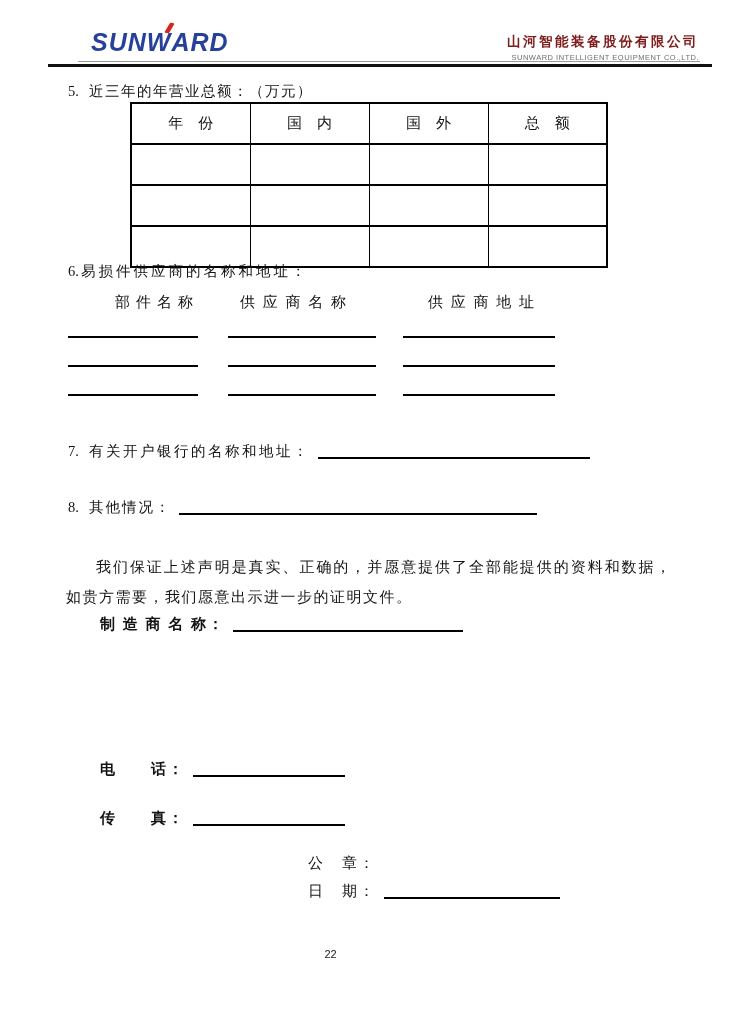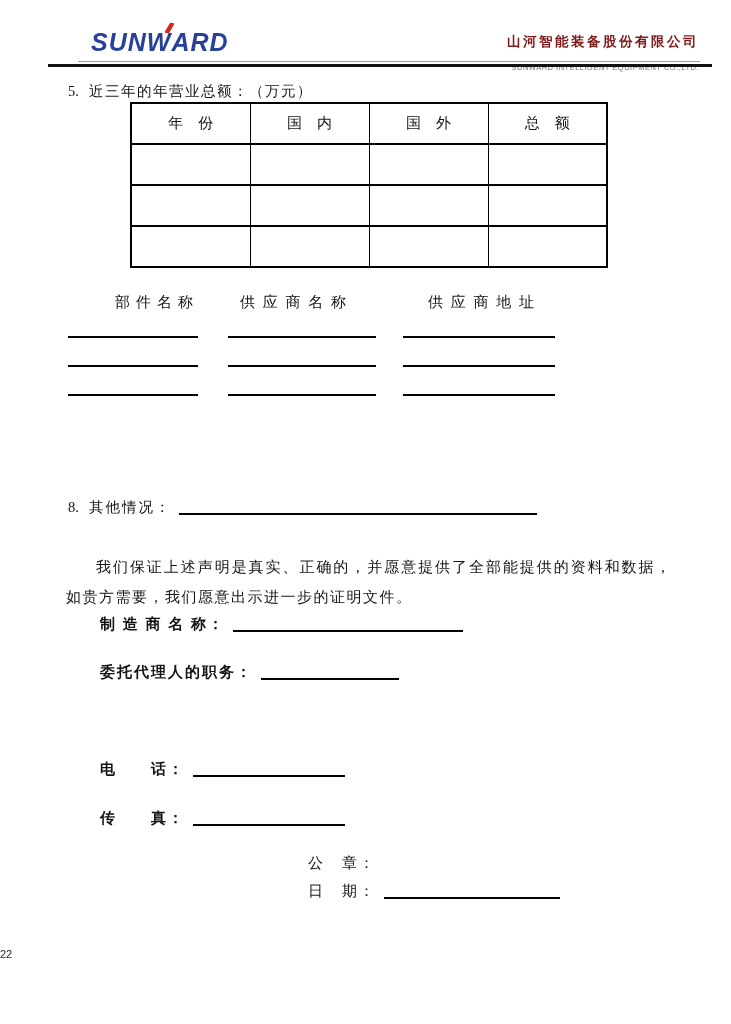--- a/index.html
+++ b/index.html
@@ -41,21 +41,21 @@
     text-align: right;
     font-family: "Liberation Sans", "DejaVu Sans", sans-serif;
   }
   .company-cn {
     font-size: 13.5px;
     font-weight: bold;
     letter-spacing: 2.5px;
     color: #7f1d1d;
   }
   .company-en {
-    margin-top: 12px;
+    margin-top: 2px;
     font-size: 7.5px;
     letter-spacing: 0.5px;
     color: #6d6d6d;
   }
   .rule-thin  { left: 78px; top: 61px; width: 622px; height: 1px; background: #9a9a9a; }
   .rule-thick { left: 48px; top: 64px; width: 664px; height: 3px; background: #111111; }
 
   
   .item { font-size: 14.5px; letter-spacing: 1.5px; white-space: nowrap; }
   .item .num { margin-right: 10px; letter-spacing: 0; }
@@ -136,21 +136,21 @@
   .sig-phone        { top: 760px; text-align: right; }
   .sig-fax          { top: 809px; }
 
   .seal-date { font-size: 15px; letter-spacing: 2px; white-space: nowrap; left: 308px; }
   .seal { top: 854px; }
   .date { top: 882px; }
 
   .pagenum {
     left: 0; top: 948px;
     width: 661px;
-    text-align: left;
+    text-align: center;
     font-size: 11px;
     color: #222;
     font-family: "Liberation Sans", "DejaVu Sans", sans-serif;
   }
 </style>
 </head>
 <body>
 
 <div class="page">
 
@@ -192,20 +192,23 @@
       </tr>
       <tr>
         <td></td>
           <td></td>
           <td></td>
           <td></td>
       </tr>
     </tbody>
   </table>
 
+  <div class="abs item item6" style="left:68px; top:262px;">
+    <span class="num">6.</span><span>易损件供应商的名称和地址：</span>
+  </div>
 
   <div class="abs supplier-cols">
     <span class="col col-part">部件名称</span>
     <span class="col col-name">供 应 商 名 称</span>
     <span class="col col-addr">供 应 商 地 址</span>
   </div>
 
   <div class="abs blank-grid">
     <div class="blank-row">
       <div class="blank-line bl-1"></div>
@@ -217,33 +220,33 @@
       <div class="blank-line bl-2"></div>
       <div class="blank-line bl-3"></div>
     </div>
     <div class="blank-row">
       <div class="blank-line bl-1"></div>
       <div class="blank-line bl-2"></div>
       <div class="blank-line bl-3"></div>
     </div>
   </div>
 
+  <div class="abs item item7" style="left:68px; top:442px;">
+    <span class="num">7.</span><span>有关开户银行的名称和地址：</span><span class="uline ul-bank"></span>
+  </div>
 
   <div class="abs item item8" style="left:68px; top:498px;">
     <span class="num">8.</span><span>其他情况：</span><span class="uline ul-other"></span>
   </div>
 
   <p class="abs declaration">我们保证上述声明是真实、正确的，并愿意提供了全部能提供的资料和数据，如贵方需要，我们愿意出示进一步的证明文件。</p>
 
   <div class="abs sig sig-manufacturer">
     <span>制 造 商 名 称：</span><span class="uline ul-manufacturer"></span>
   </div>
-  <div class="abs sig sig-agent-title">
-    <span>委托代理人的职务：</span><span class="uline ul-agent-title"></span>
-  </div>
   <div class="abs sig sig-phone">
     <span>电　　话：</span><span class="uline ul-phone"></span>
   </div>
   <div class="abs sig sig-fax">
     <span>传　　真：</span><span class="uline ul-fax"></span>
   </div>
 
   <div class="abs seal-date seal">
     <span>公　章：</span>
   </div>

